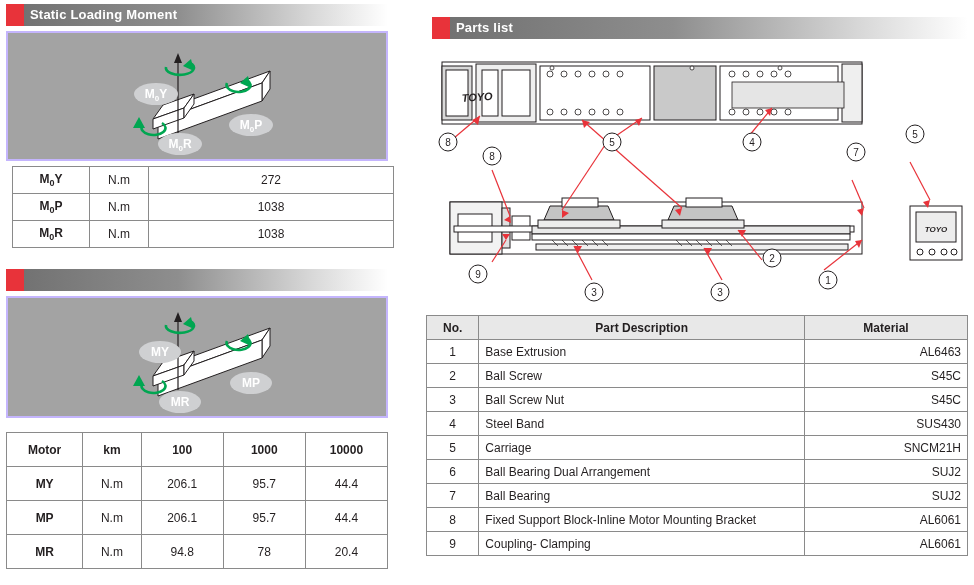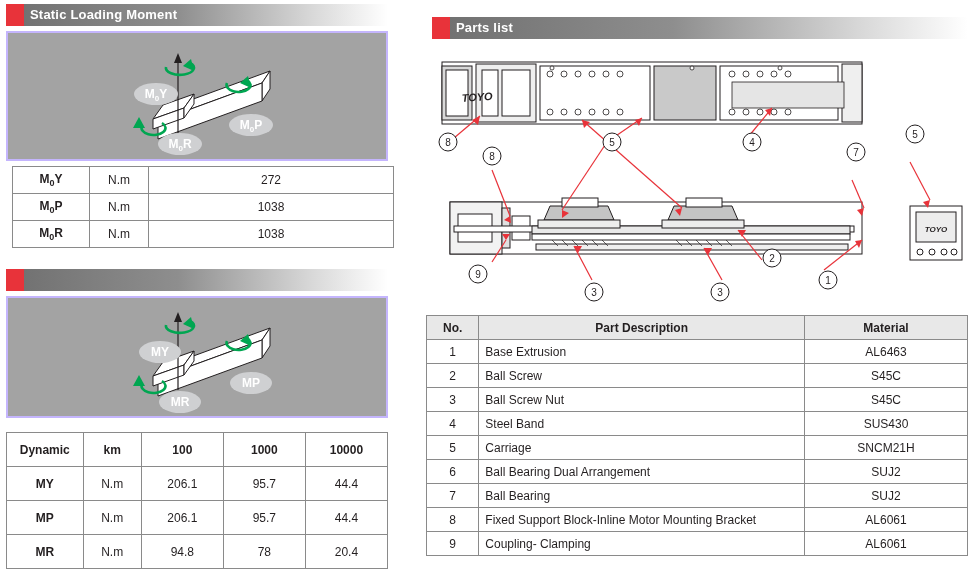--- a/index.html
+++ b/index.html
@@ -118,21 +118,21 @@
     text-align: center;
   }
   table.parts td {
     border: 1px solid #8a8a8a;
     font-size: 12px;
     height: 23px;
     padding: 0 6px;
   }
   table.parts td.no { text-align: center; width: 32px; }
   table.parts td.desc { text-align: left; }
-  table.parts td.mat { text-align: center; width: 150px; }
+  table.parts td.mat { text-align: right; width: 150px; }
 
   .svg-wrap { position: absolute; left: 0; top: 0; }
   .callout-num {
     font-size: 10px;
     font-family: "Liberation Sans", sans-serif;
     fill: #231f20;
   }
 </style>
 </head>
 <body>
@@ -245,21 +245,21 @@
       <g>
         <ellipse cx="172" cy="104" rx="21" ry="11" fill="#cfd0d2"></ellipse>
         <text x="172" y="108" text-anchor="middle" font-size="12" font-weight="bold" fill="#ffffff" font-family="Liberation Sans, sans-serif">MR</text>
       </g>
     </svg>
   </div>
 
   <table class="data" id="dynamic-table">
     <tbody>
       <tr>
-        <th class="lbl hdr">Dynamic</th>
+        <th class="lbl hdr">Motor</th>
         <th class="unit hdr">km</th>
         <th class="val hdr">100</th>
         <th class="val hdr">1000</th>
         <th class="val hdr">10000</th>
       </tr>
       <tr>
         <td class="lbl">MY</td>
         <td class="unit">N.m</td>
         <td>206.1</td>
         <td>95.7</td>

